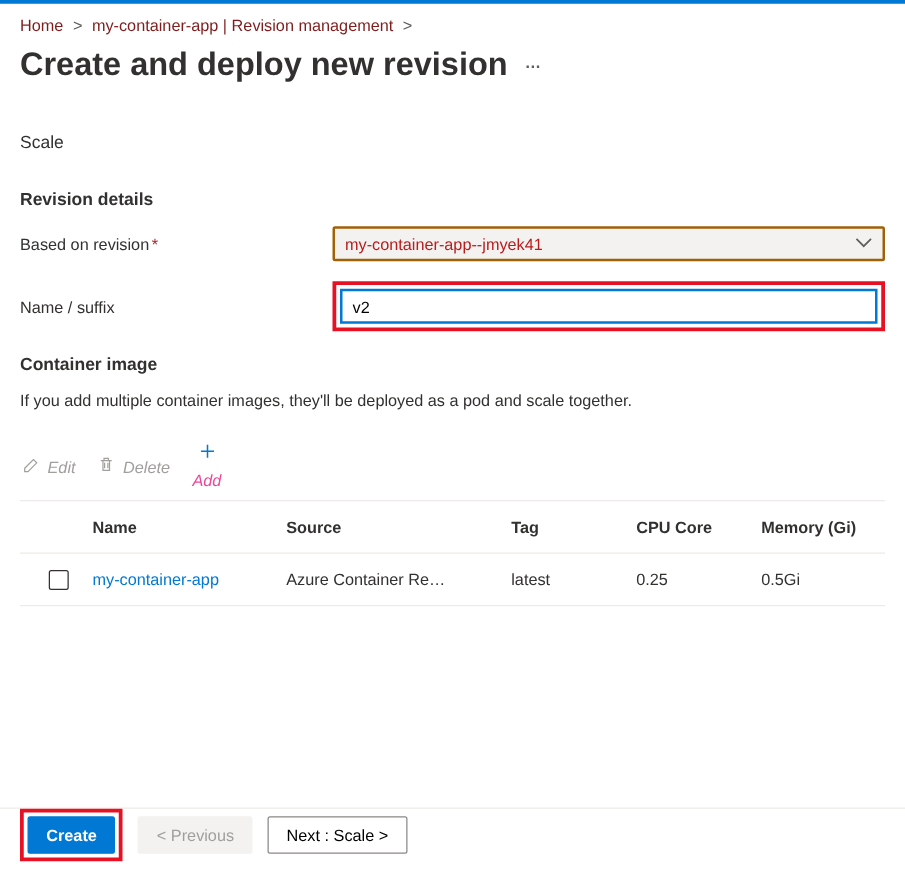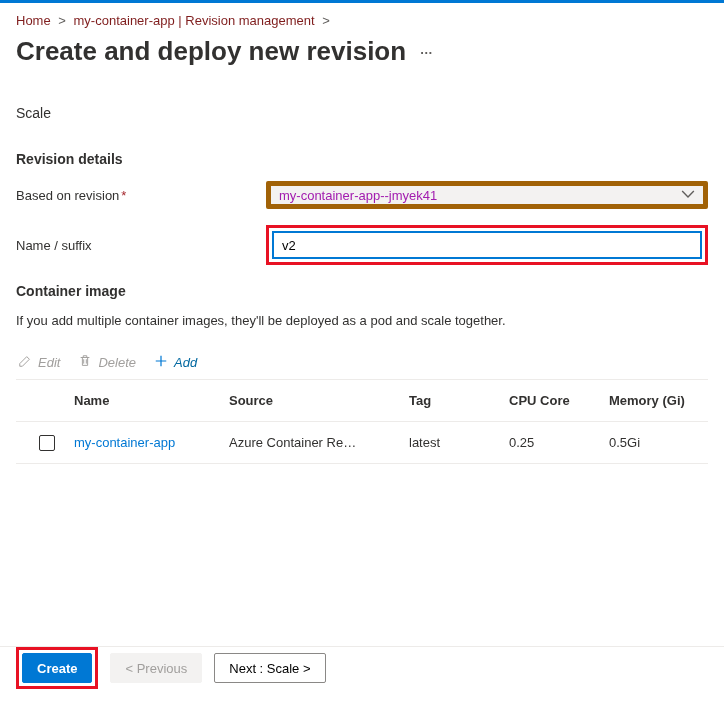--- a/index.html
+++ b/index.html
@@ -63,23 +63,23 @@
   .form-label {
     width: 250px;
     font-size: 13px;
     color: #323130;
   }
   .req { color: #a4262c; margin-left: 2px; }
   .dd {
     flex: 1;
     height: 28px;
     background: #f3f2f1;
-    border: 5px solid #a16207;
+    border: 2px solid #a16207;
     border-radius: 2px;
-    color: #a21caf;
+    color: #b91c1c;
     display: flex;
     align-items: center;
     justify-content: space-between;
     padding: 0 8px;
     font-size: 13px;
   }
   .dd .chev { color:#605e5c; }
   .input-highlight-box {
     flex: 1;
     border: 3px solid #e81123;
@@ -101,21 +101,21 @@
   .toolbar {
     display: flex;
     align-items: center;
     gap: 18px;
     padding: 8px 2px;
     color: #a19f9d;
     font-size: 13px;
     font-style: italic;
   }
   .toolbar .tbtn { display:flex; align-items:center; gap:6px; cursor:pointer;}
-  .toolbar .tbtn.enabled { color:#0369a1; }
+  .toolbar .tbtn.enabled { color:#ec4899;flex-direction:column; }
   .tbl { width: 100%; border-top:1px solid #edebe9; }
   .tbl .row { display:flex; align-items:center; min-height:42px; border-bottom:1px solid #edebe9; padding: 0 4px; }
   .tbl .hdr { font-weight:600; font-size:13px; }
   .tbl .cell-check { width:54px; display:flex; justify-content:center;}
   .tbl .cell-name { width:155px; }
   .tbl .cell-source { width:180px; }
   .tbl .cell-tag { width:100px; }
   .tbl .cell-cpu { width:100px; }
   .tbl .cell-mem { flex:1; }
   .link { color:#0078d4; cursor:pointer; }

